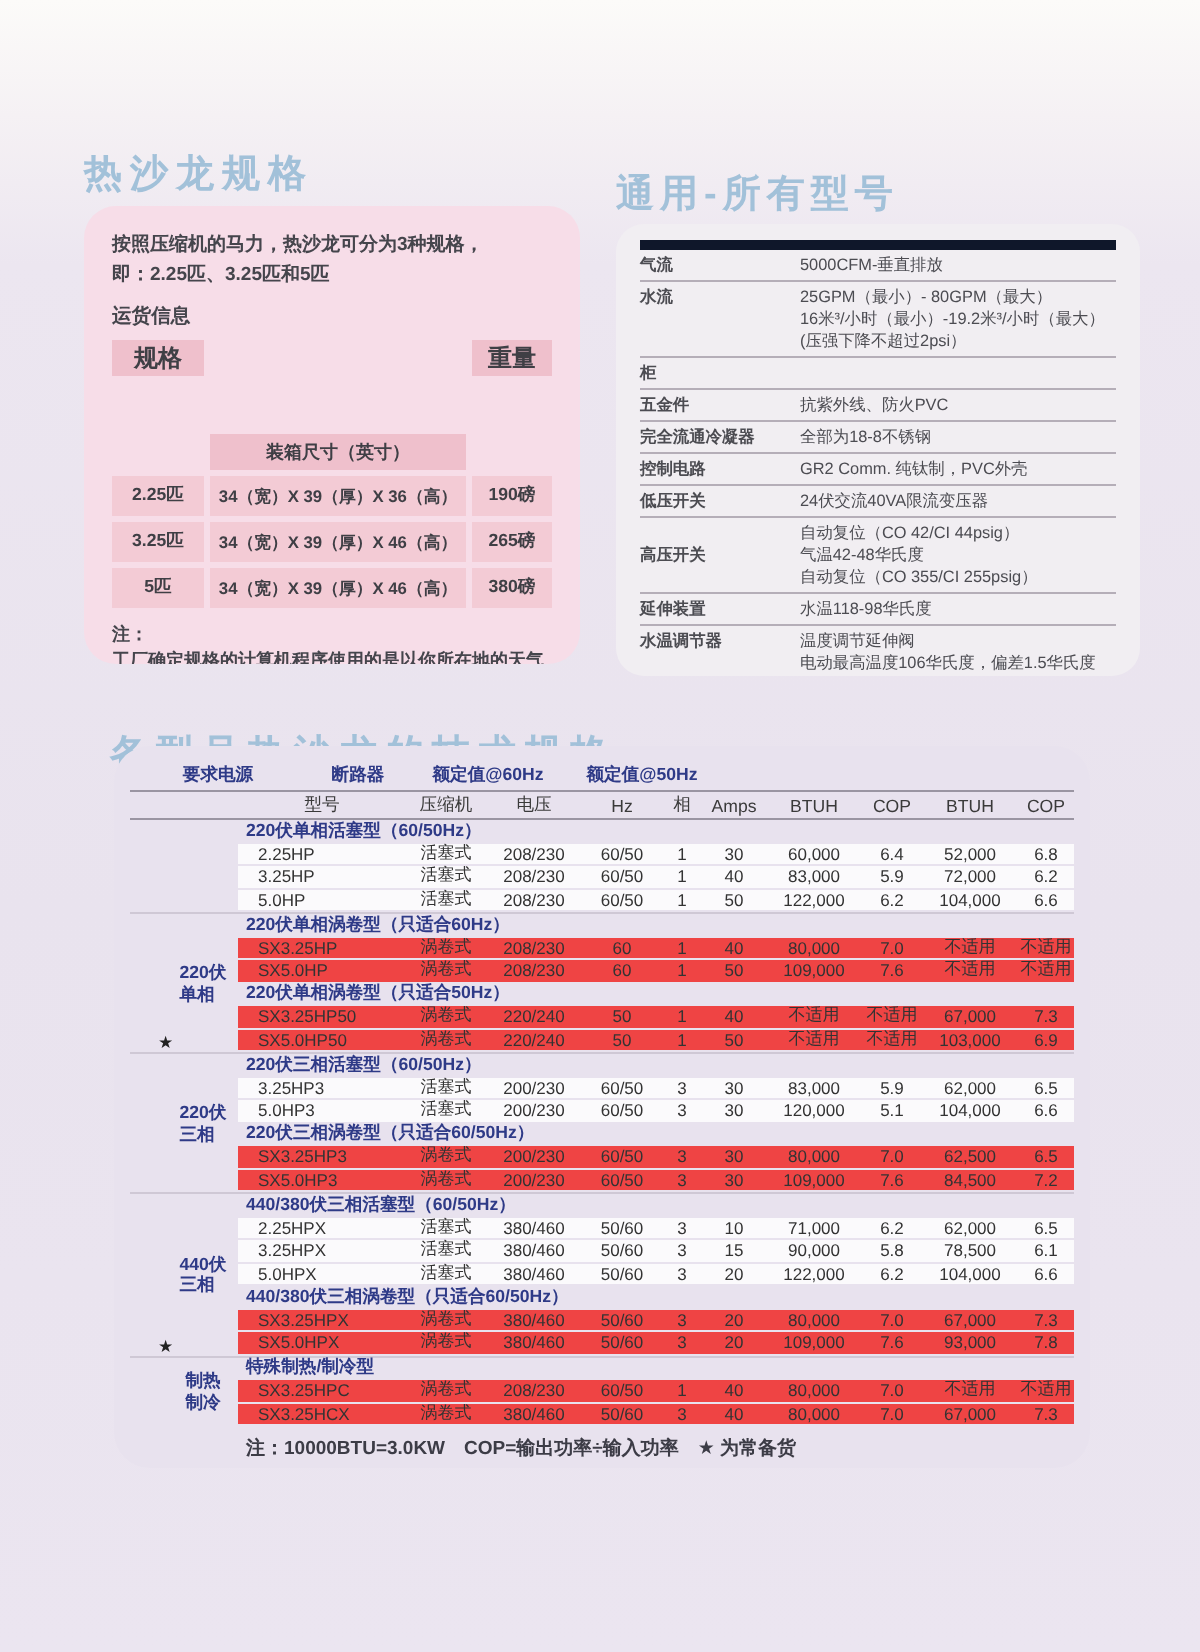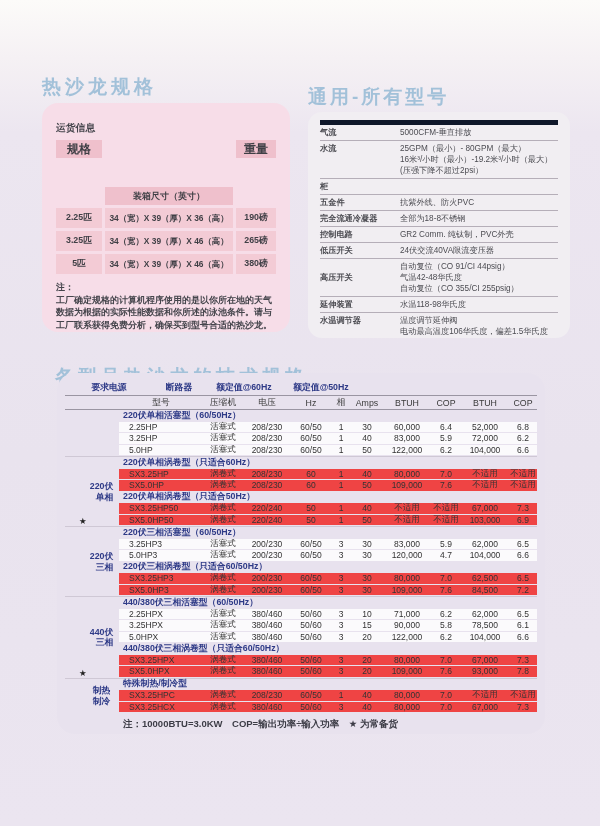--- a/index.html
+++ b/index.html
@@ -55,21 +55,21 @@
   .mt-hspacer{width:178px;flex:none;}
   .mt-hwrap{display:flex;flex:1;border-bottom:1px solid #9a95a2;}
   .mt-hwrap div{display:flex;align-items:center;justify-content:center;}
   .hg0{width:88px;}.hg1{width:52px;}.hg2{width:78px;}.hg3{width:76px;}
   .mt-hcols{display:flex;height:14px;align-items:center;border-bottom:1px solid #9a95a2;
     font-size:8.8px;color:#3a3a3a;}
   .mt-gut{width:54px;flex:none;}
   .tgroup{display:flex;border-bottom:1px solid rgba(130,125,140,0.25);}
   .tgroup:last-of-type{border-bottom:none;}
   .gutter{width:54px;flex:none;position:relative;display:flex;align-items:center;justify-content:center;}
-  .side-label{font-size:8.8px;font-weight:bold;color:#2e3a87;text-align:right;line-height:10.5px;white-space:nowrap;margin-left:19px;}
+  .side-label{font-size:8.8px;font-weight:bold;color:#2e3a87;text-align:left;line-height:10.5px;white-space:nowrap;margin-left:19px;}
   .gstar{position:absolute;left:14px;bottom:0px;font-size:8.5px;color:#222;line-height:10px;}
   .gsections{flex:1;}
   .stitle{height:11.5px;display:flex;align-items:center;font-size:8.8px;font-weight:bold;
     color:#2e3a87;padding-left:4px;white-space:nowrap;}
   .srow{height:10.5px;margin-bottom:1px;display:flex;align-items:center;font-size:8.5px;color:#333;}
   .row-white{background:#fbfafc;}
   .row-pink{background:#ef4444;}
   .cell{display:flex;align-items:center;justify-content:center;white-space:nowrap;height:100%;}
   .c0{width:84px;justify-content:flex-start;padding-left:10px;}
   .c1{width:40px;}.c2{width:48px;}.c3{width:40px;text-align:center;}.c4{width:20px;}.c5{width:32px;}
@@ -78,20 +78,24 @@
     color:#3c3c46;white-space:nowrap;}
 </style>
 </head>
 <body>
 
 <div class="page">
 
   <div class="sec-title" style="left:42px;top:74px;">热沙龙规格</div>
 
   <div class="spec-box">
+    <div class="spec-intro">
+      <div>按照压缩机的马力，热沙龙可分为3种规格，</div>
+      <div>即：2.25匹、3.25匹和5匹</div>
+    </div>
     <div class="ship-title">运货信息</div>
     <div class="ship-table">
       <div class="ship-row head">
           <div class="ship-cell sc0">规格</div>
           <div class="ship-cell sc1">装箱尺寸（英寸）</div>
           <div class="ship-cell sc2">重量</div>
         </div>
       <div>
           <div class="ship-row">
             <div class="ship-cell sc0">2.25匹</div>
@@ -158,21 +162,21 @@
         </div>
         <div class="spec-row">
           <div class="lbl">低压开关</div>
           <div class="vals">
             <div>24伏交流40VA限流变压器</div>
           </div>
         </div>
         <div class="spec-row v-center">
           <div class="lbl">高压开关</div>
           <div class="vals">
-            <div>自动复位（CO 91/CI 44psig）</div>
+            <div>自动复位（CO 42/CI 44psig）</div>
             <div>气温42-48华氏度</div>
             <div>自动复位（CO 355/CI 255psig）</div>
           </div>
         </div>
         <div class="spec-row">
           <div class="lbl">延伸装置</div>
           <div class="vals">
             <div>水温118-98华氏度</div>
           </div>
         </div>
@@ -339,21 +343,21 @@
               <div class="cell c9">6.5</div>
             </div>
             <div class="srow row-white">
               <div class="cell c0">5.0HP3</div>
               <div class="cell c1">活塞式</div>
               <div class="cell c2">200/230</div>
               <div class="cell c3">60/50</div>
               <div class="cell c4">3</div>
               <div class="cell c5">30</div>
               <div class="cell c6">120,000</div>
-              <div class="cell c7">4.7</div>
+              <div class="cell c7">5.1</div>
               <div class="cell c8">104,000</div>
               <div class="cell c9">6.6</div>
             </div>
             <div class="stitle">220伏三相涡卷型（只适合60/50Hz）</div>
             <div class="srow row-pink">
               <div class="cell c0">SX3.25HP3</div>
               <div class="cell c1">涡卷式</div>
               <div class="cell c2">200/230</div>
               <div class="cell c3">60/50</div>
               <div class="cell c4">3</div>

